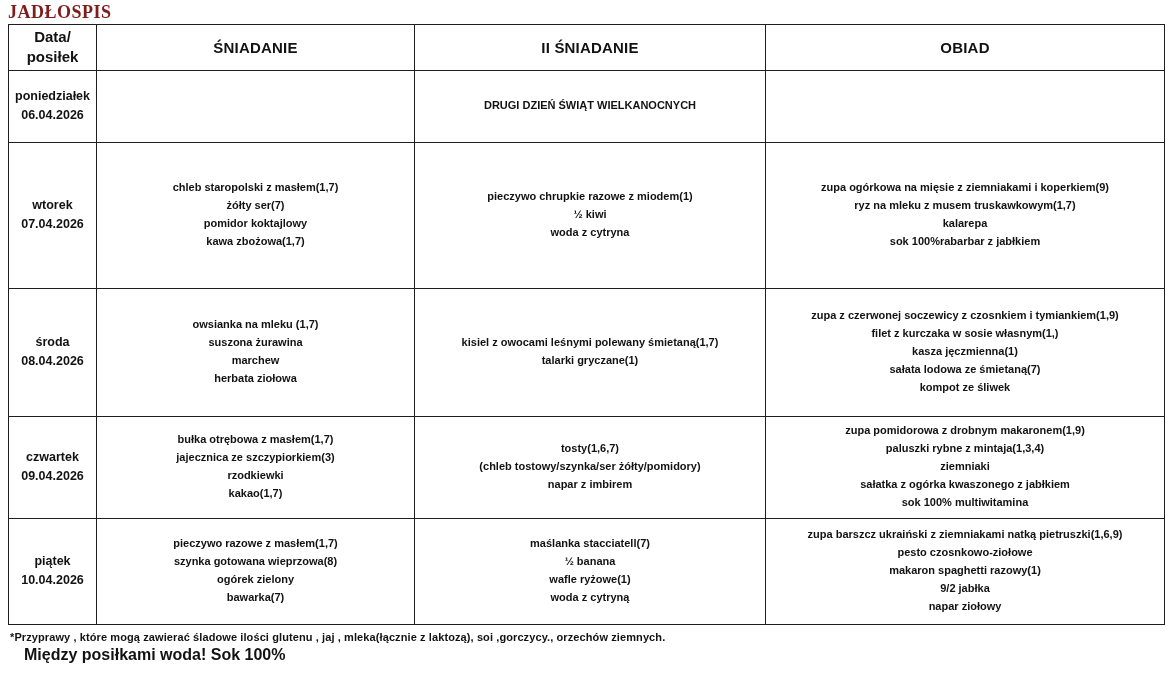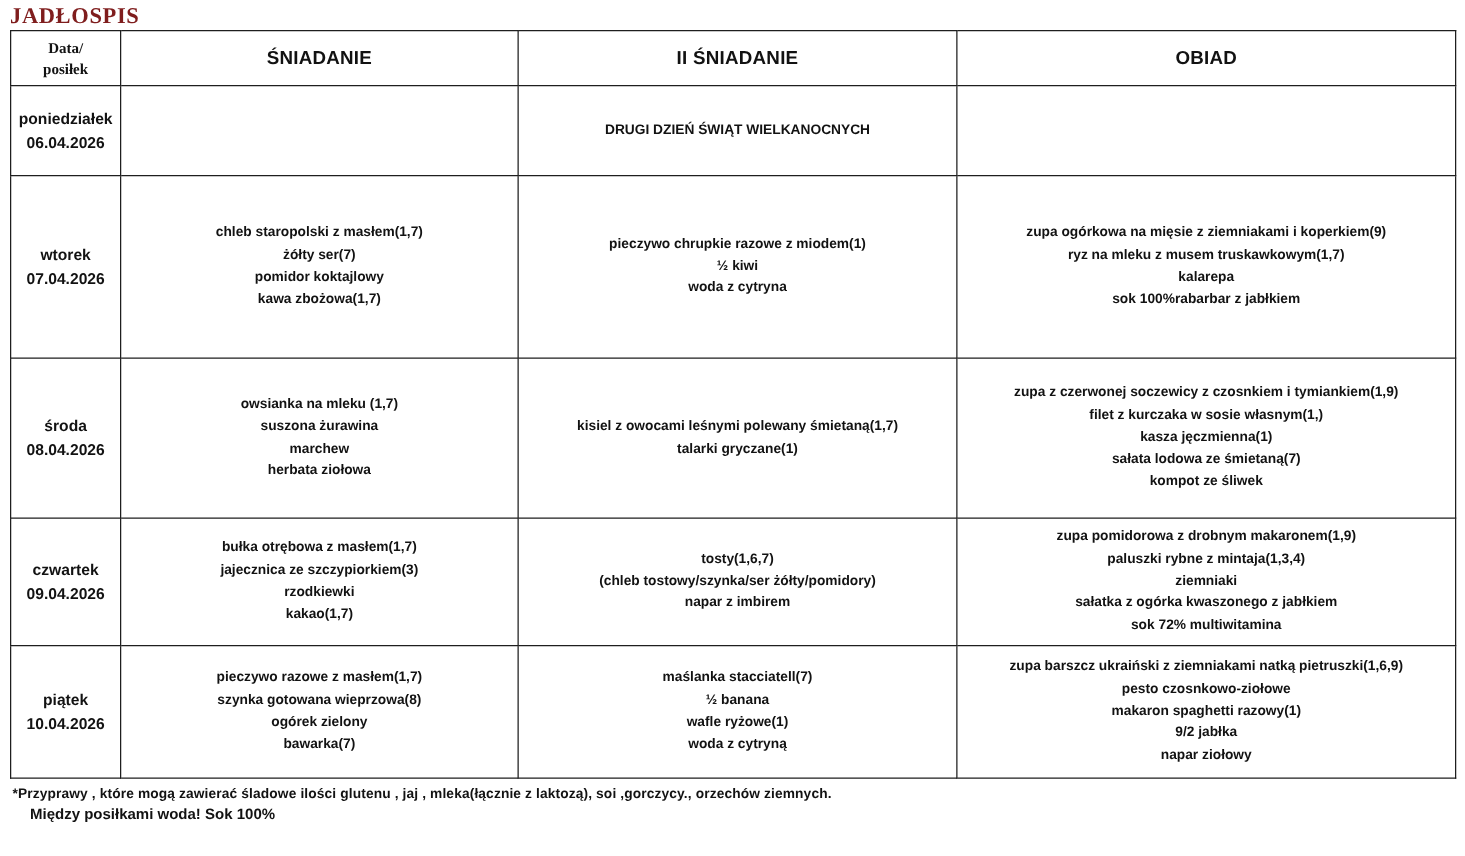--- a/index.html
+++ b/index.html
@@ -44,22 +44,22 @@
   col.c3 { width: 399px; }
 
   tr.hdr       { height: 44px; }
   tr.r-mon     { height: 72px; }
   tr.r-tue     { height: 146px; }
   tr.r-wed     { height: 128px; }
   tr.r-thu     { height: 102px; }
   tr.r-fri     { height: 106px; }
 
   th.date-col-hdr {
-    font-family: Liberation Serif, serif;
-    font-size: 12px;
+    font-family: Liberation Sans, sans-serif;
+    font-size: 15px;
     font-weight: bold;
     white-space: pre-line;
     line-height: 1.35;
     vertical-align: top;
     padding-top: 4px;
   }
   th.meal-hdr {
     font-size: 15px;
     font-weight: bold;
     vertical-align: top;
@@ -80,21 +80,21 @@
     line-height: 1.62;
   }
   .footer-note {
     margin: 6px 0 0 10px;
     font-size: 11px;
     font-weight: bold;
     letter-spacing: 0.1px;
   }
   .footer-subnote {
     margin: 3px 0 0 24px;
-    font-size: 12px;
+    font-size: 16px;
     font-weight: bold;
   }
 </style>
 </head>
 <body>
 
 <div class="page">
 
   <div class="title">JADŁOSPIS</div>
 
@@ -157,21 +157,21 @@
 jajecznica ze szczypiorkiem(3)
 rzodkiewki
 kakao(1,7)</td>
       <td class="meal-cell">tosty(1,6,7)
 (chleb tostowy/szynka/ser żółty/pomidory)
 napar z imbirem</td>
       <td class="meal-cell">zupa pomidorowa z drobnym makaronem(1,9)
 paluszki rybne z mintaja(1,3,4)
 ziemniaki
 sałatka z ogórka kwaszonego z jabłkiem
-sok 72% multiwitamina</td>
+sok 100% multiwitamina</td>
     </tr>
 
     <tr class="r-fri">
       <td class="day-cell"><span>piątek</span><br><span>10.04.2026</span></td>
       <td class="meal-cell">pieczywo razowe z masłem(1,7)
 szynka gotowana wieprzowa(8)
 ogórek zielony
 bawarka(7)</td>
       <td class="meal-cell">maślanka stacciatell(7)
 ½ banana

